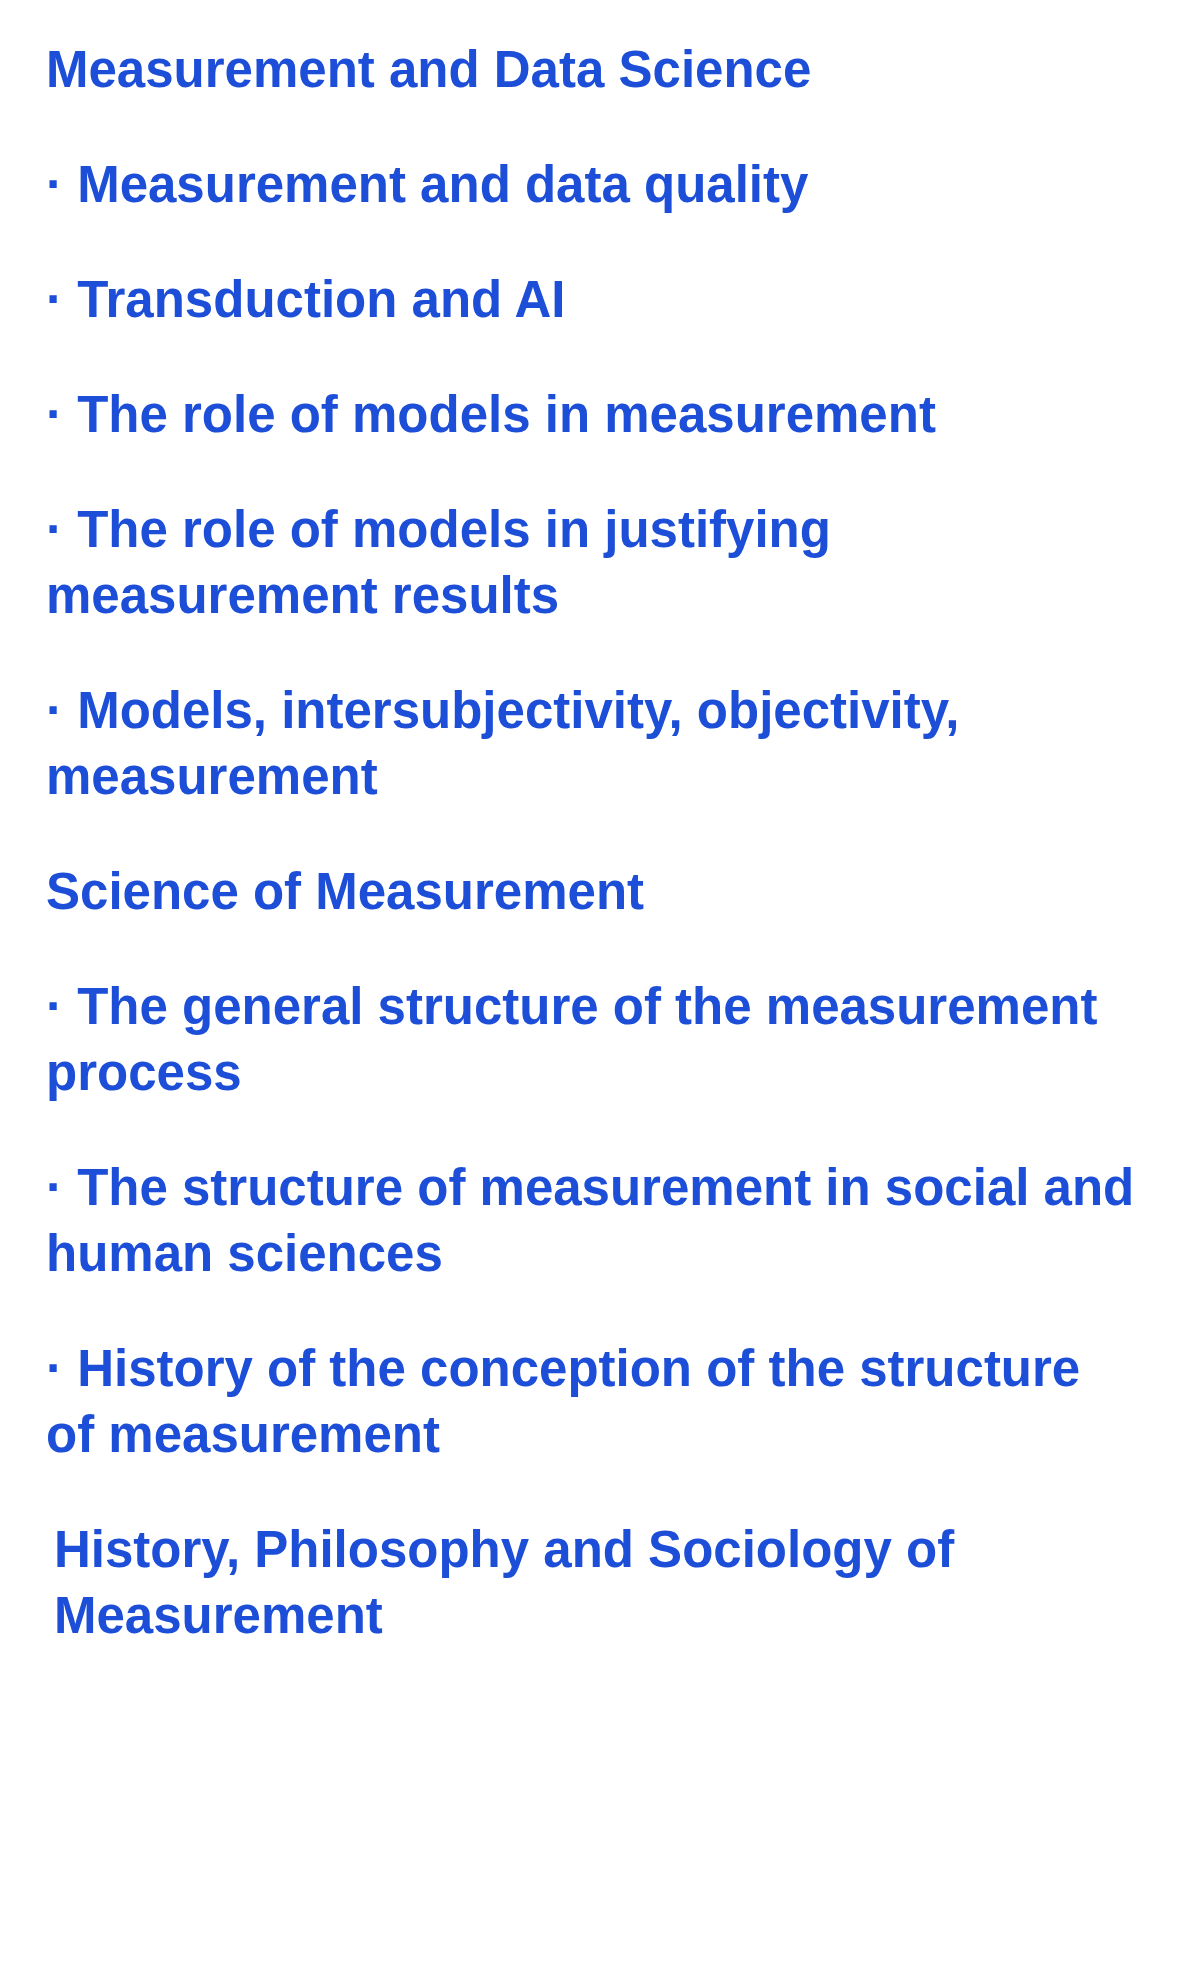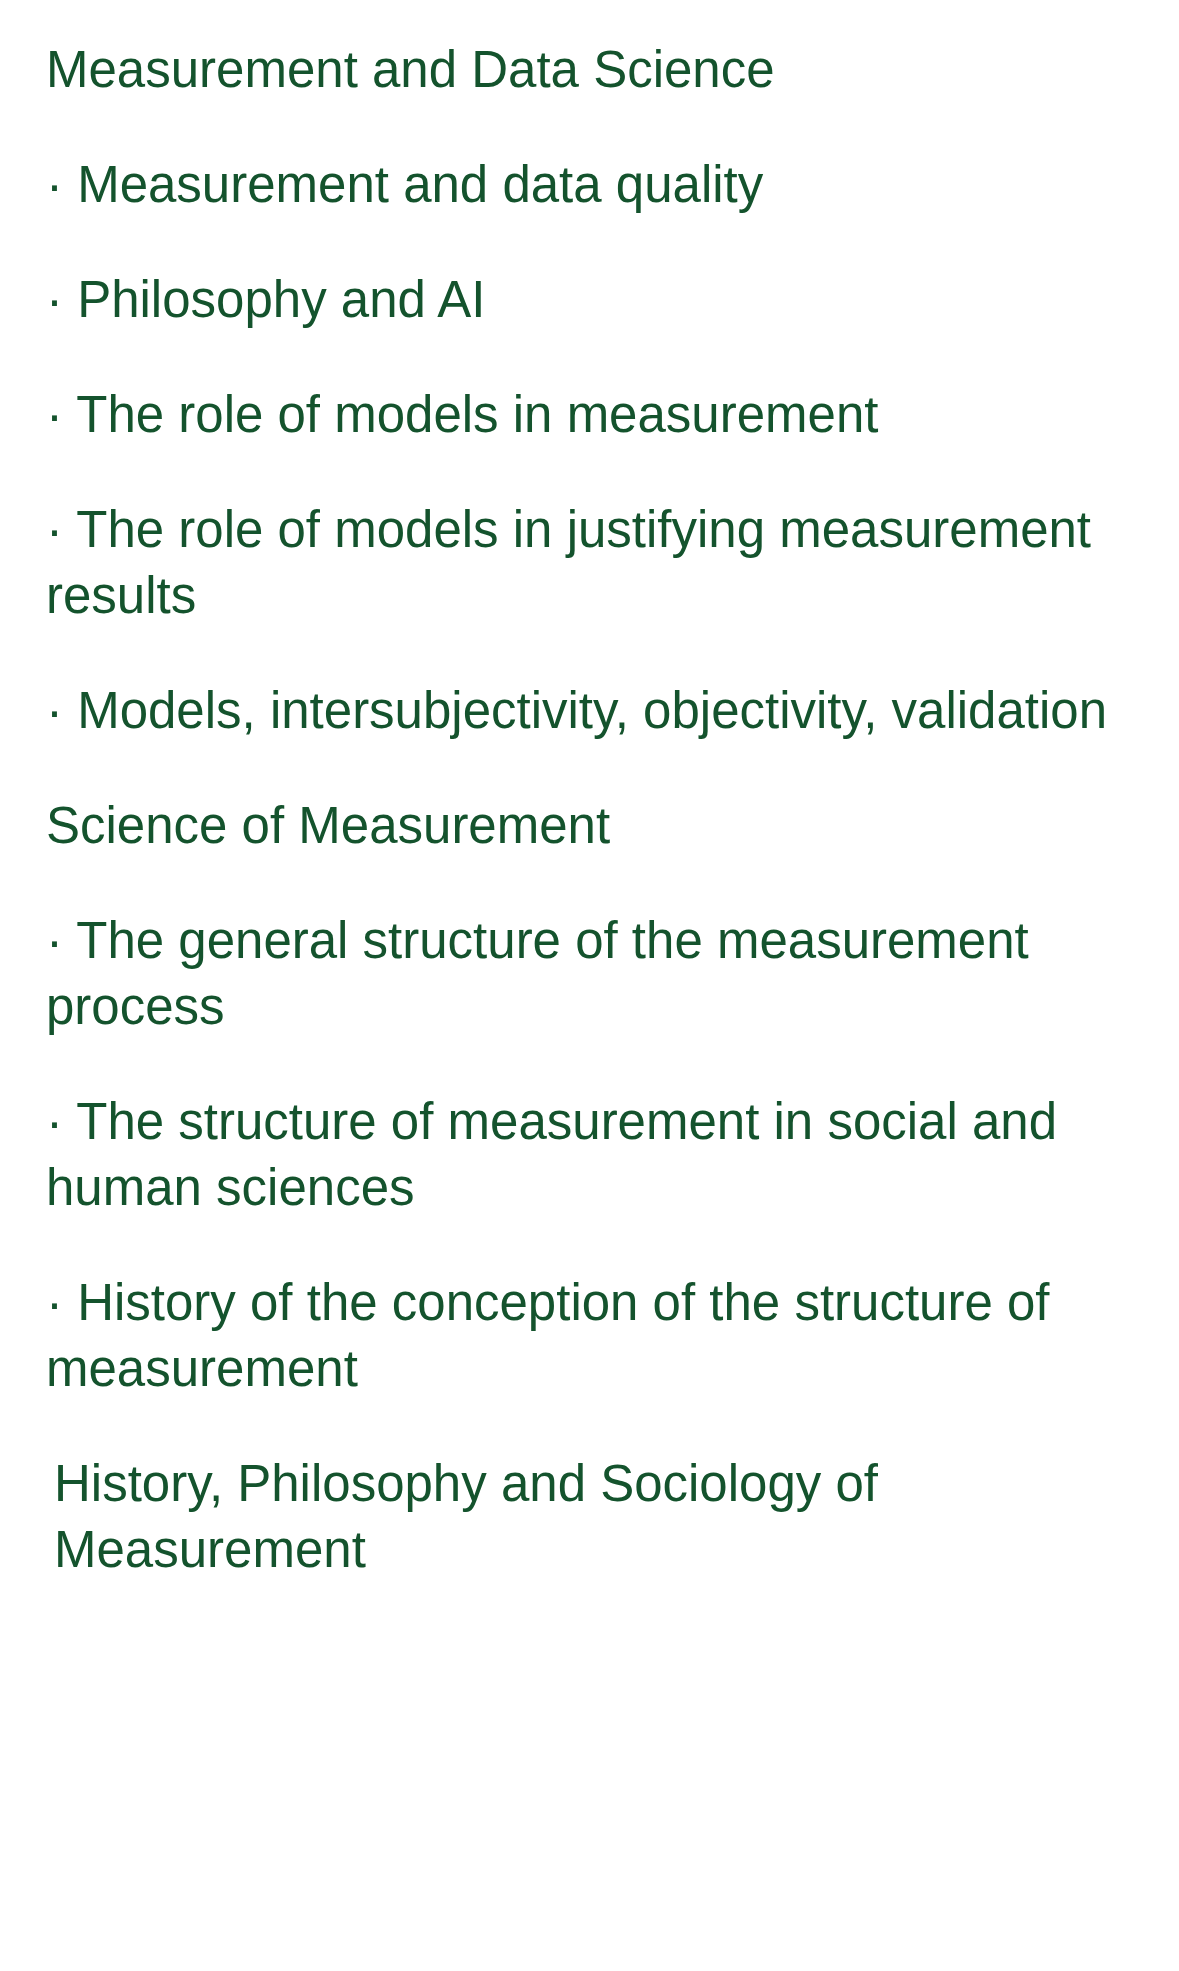--- a/index.html
+++ b/index.html
@@ -9,24 +9,24 @@
   body {
     width: 1179px;
     min-height: 1971px;
     background: #ffffff;
     font-family: "Liberation Sans", "DejaVu Sans", sans-serif;
   }
   main.topics {
     box-sizing: border-box;
     width: 1179px;
     padding: 37px 41px 40px 46px;
-    color: #14532d;
+    color: #1d4ed8;
     font-size: 51px;
     line-height: 66px;
-    font-weight: 400;
+    font-weight: 700;
     letter-spacing: 0;
   }
   .para {
     margin: 0 0 49px 0;
     padding: 0;
     max-width: 1092px;
     word-spacing: normal;
   }
   .para:last-child {
     margin-bottom: 0;
@@ -36,28 +36,28 @@
 </head>
 <body>
 
 <main class="topics">
 
   <p class="para heading">Measurement and Data Science</p>
 
   <p class="para item"><span>· </span><span>Measurement and data quality</span></p>
 
 
-  <p class="para item"><span>· </span><span>Philosophy and AI</span></p>
+  <p class="para item"><span>· </span><span>Transduction and AI</span></p>
 
 
   <p class="para item"><span>· </span><span>The role of models in measurement</span></p>
 
   <p class="para item"><span>· </span><span>The role of models in justifying measurement results</span></p>
 
-  <p class="para item"><span>· </span><span>Models, intersubjectivity, objectivity, validation</span></p>
+  <p class="para item"><span>· </span><span>Models, intersubjectivity, objectivity, measurement</span></p>
 
   <p class="para heading">Science of Measurement</p>
 
   <p class="para item"><span>· </span><span>The general structure of the measurement process</span></p>
 
   <p class="para item"><span>· </span><span>The structure of measurement in social and human sciences</span></p>
 
 
   <p class="para item"><span>· </span><span>History of the conception of the structure of measurement</span></p>
 

